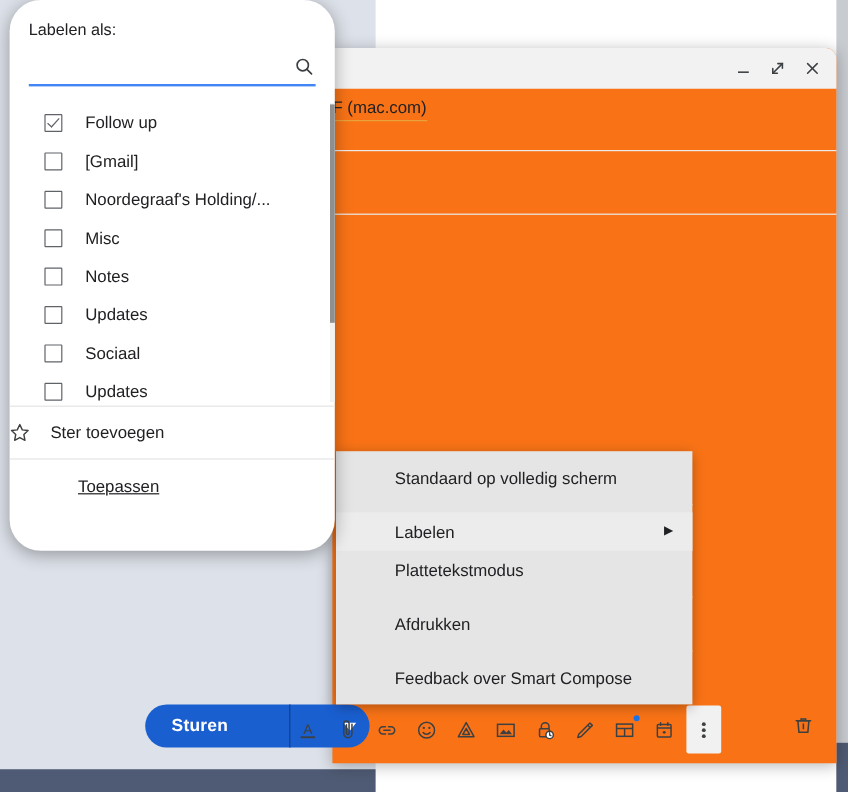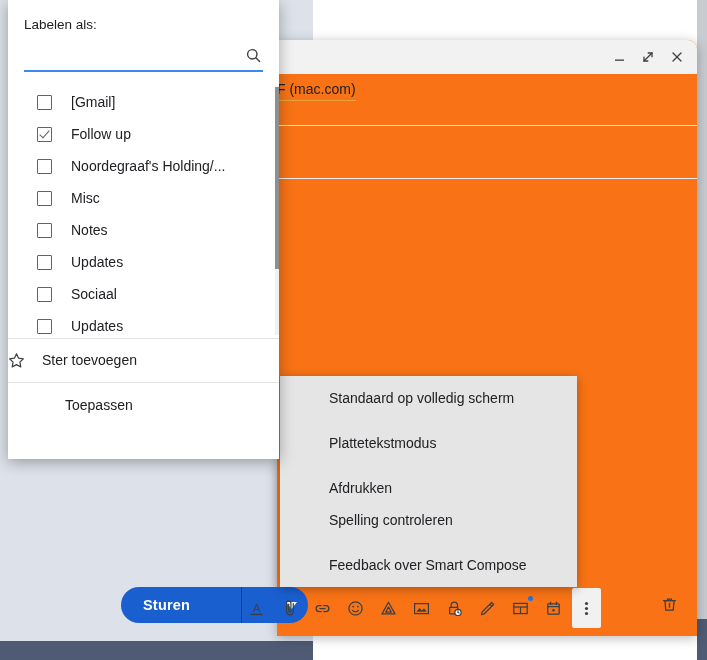--- a/index.html
+++ b/index.html
@@ -243,20 +243,21 @@
   #labels-dropdown {
     position: absolute;
     left: 8px;
     top: 0;
     width: 271px;
     height: 459px;
     background: #ffffff;
     box-shadow: 0 3px 14px rgba(0,0,0,0.32);
     z-index: 60;
     overflow: hidden;
+    border-radius: 26px;
   }
   #labels-title {
     position: absolute;
     left: 16px;
     top: 17px;
     font-size: 13.5px;
     color: #202124;
   }
   #label-search-wrap {
     position: absolute;
@@ -399,20 +400,21 @@
     height: 30px;
     display: flex;
     align-items: center;
     padding-left: 57px;
     box-sizing: border-box;
     cursor: pointer;
   }
   #apply-label {
     font-size: 14px;
     color: #202124;
+    text-decoration: underline;
   }
 </style>
 </head>
 <body>
 
 <div id="page-bg"></div>
 <div id="left-pane"></div>
 <div id="taskbar"></div>
 <div id="right-scrollbar-track"></div>
 <div id="right-scrollbar-thumb"></div>
@@ -588,34 +590,35 @@
 </div>
 
 <div id="context-menu">
 
   <div class="ctx-item">
     <span>Standaard op volledig scherm</span>
   </div>
 
   <div class="ctx-sep"></div>
 
+  <div class="ctx-item highlighted">
+    <span>Labelen</span>
+    <span class="ctx-arrow">▶</span>
+  </div>
 
   <div class="ctx-item">
     <span>Plattetekstmodus</span>
   </div>
 
   <div class="ctx-sep"></div>
 
   <div class="ctx-item">
     <span>Afdrukken</span>
   </div>
 
-  <div class="ctx-item">
-    <span>Spelling controleren</span>
-  </div>
 
   <div class="ctx-sep"></div>
 
   <div class="ctx-item">
     <span>Feedback over Smart Compose</span>
   </div>
 
 </div>
 
 <div id="labels-dropdown">
@@ -630,27 +633,27 @@
           <circle cx="7.3" cy="7.3" r="4.7"></circle>
           <line x1="10.8" y1="10.8" x2="14.6" y2="14.6"></line>
         </g>
       </svg>
     </div>
   </div>
 
   <div id="label-list">
 
     <div class="label-row">
+      <span class="cb checked"></span>
+      <span class="label-text">Follow up</span>
+    </div>
+
+    <div class="label-row">
       <span class="cb"></span>
       <span class="label-text">[Gmail]</span>
-    </div>
-
-    <div class="label-row">
-      <span class="cb checked"></span>
-      <span class="label-text">Follow up</span>
     </div>
 
     <div class="label-row">
       <span class="cb"></span>
       <span class="label-text">Noordegraaf's Holding/...</span>
     </div>
 
     <div class="label-row">
       <span class="cb"></span>
       <span class="label-text">Misc</span>

